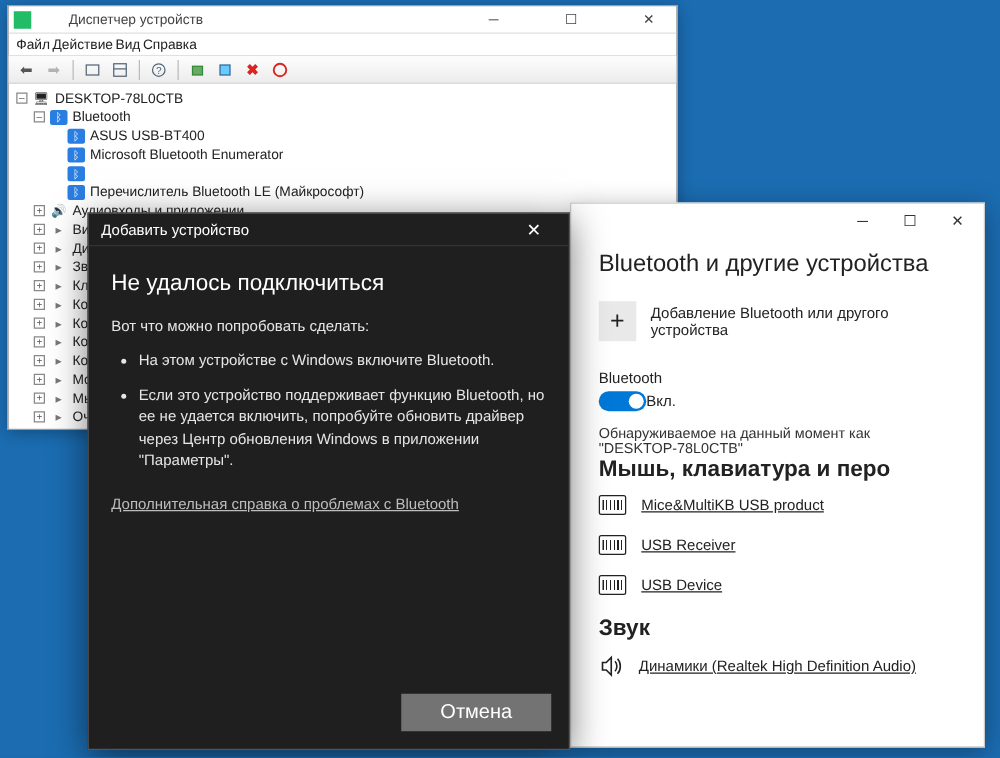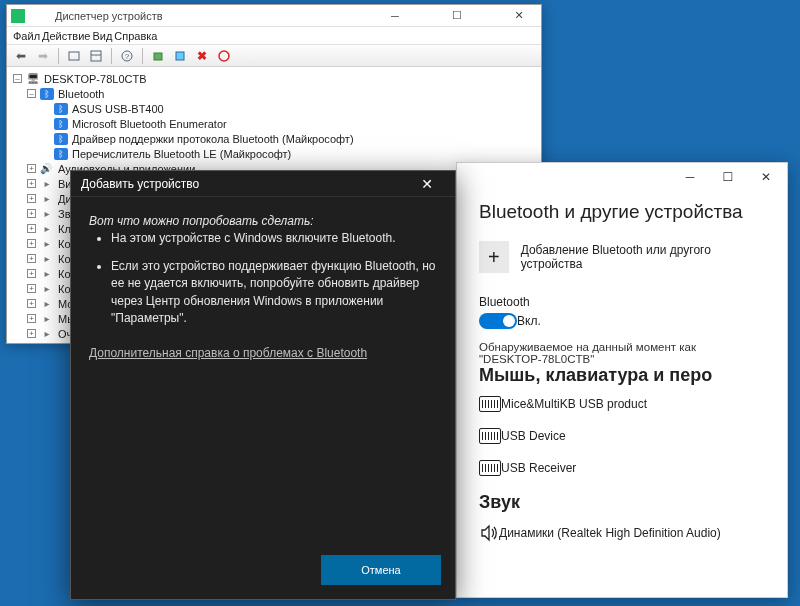--- a/index.html
+++ b/index.html
@@ -56,44 +56,44 @@
   .settings-body{ padding: 0 30px 0 22px; font-size:12px; color:#222;}
   .settings-h1{ font-weight:400; font-size:19px; margin: 10px 0 18px;}
   .addrow{ display:flex; align-items:center; gap:12px; margin-bottom:22px;}
   .addbtn{ width:32px; height:32px; background:#e9e9e9; display:flex; align-items:center; justify-content:center; font-size:20px; color:#222;}
   .bt-label{ font-size:12px; margin-bottom:4px;}
   .toggle{ display:flex; align-items:center; margin-bottom:12px;}
   .switch{ width:38px; height:16px; background:#0078d7; border-radius:10px; position:relative;}
   .switch::after{content:""; position:absolute; right:2px; top:2px; width:12px; height:12px; background:#fff; border-radius:50%;}
   .discover{ font-size:11.5px; color:#333; }
   .settings-h2{ font-weight:600; font-size:18px; margin-bottom:10px;}
-  .devrow{ display:flex; align-items:center; gap:0; margin: 8px 0 16px;}
+  .devrow{ display:flex; align-items:center; gap:12px; margin: 8px 0 16px; text-decoration: underline;}
   .devrow .dicon{ width:22px; height:16px; border:1.5px solid #222; border-radius:2px; position:relative;}
   .devrow .dicon.kb::before{content:""; position:absolute; left:2px; right:2px; top:3px; bottom:3px;
        background:repeating-linear-gradient(90deg,#222 0 1px, transparent 1px 3px);}
   .devrow .dicon.sp{border:none; width:20px; height:20px;}
   .devrow .dicon.sp svg{display:block;}
 
   
   .dlg {
     position: absolute; left: 70px; top: 170px; width: 386px; height: 430px;
     background:#1f1f1f; color:#fff; border:1px solid #555;
     box-shadow: 0 6px 28px rgba(0,0,0,.55);
   }
   .dlg-title{ height:26px; display:flex; align-items:center; padding:0 10px; font-size:12px; border-bottom:1px solid #333;}
   .dlg-title .caption{flex:1;}
   .dlg-title .close{ width:36px; height:24px; display:flex; align-items:center; justify-content:center; font-size:14px;}
   .dlg-body{ padding: 16px 18px 0 18px; font-size:12px; line-height:1.45; color:#e6e6e6;}
   .dlg-h1{ font-size:18px; font-weight:400; color:#fff; margin-bottom:14px;}
-  .dlg-sub{ font-style:italic;}
+  .dlg-sub{ margin-bottom:10px;}
   .dlg ul{ list-style: disc; padding-left: 22px; margin-bottom:2px;}
   .dlg ul li{ margin-bottom:10px;}
   .dlg-link{ color:#bdbdbd; text-decoration: underline; display:inline-block; margin-top:8px;}
   .dlg-footer{ position:absolute; right:14px; bottom:14px;}
-  .dlg-btn{ background:#0369a1; color:#fff; border:none; width:120px; height:30px; font-size:11px;}
+  .dlg-btn{ background:#737373; color:#fff; border:none; width:120px; height:30px; font-size:16px;}
 </style>
 </head>
 <body>
 
 <div class="devmgr">
   <div class="devmgr-title">
     <div class="ticon"></div>
     <div class="caption">Диспетчер устройств</div>
     <div class="wbtn">─</div>
     <div class="wbtn">☐</div>
@@ -163,21 +163,20 @@
         <span>ASUS USB-BT400</span>
       </div>
     <div class="tree-row indent2">
         <span class="twist none"></span>
         <span class="nicon bt"></span>
         <span>Microsoft Bluetooth Enumerator</span>
       </div>
     <div class="tree-row indent2">
         <span class="twist none"></span>
         <span class="nicon bt"></span>
-        <span>Драйвер поддержки протокола Bluetooth (Майкрософт)</span>
       </div>
     <div class="tree-row indent2">
         <span class="twist none"></span>
         <span class="nicon bt"></span>
         <span>Перечислитель Bluetooth LE (Майкрософт)</span>
       </div>
     <div class="tree-row indent1">
         <span class="twist">+</span>
         <span class="nicon dev"></span>
         <span>Аудиовходы и приложении</span>
@@ -266,25 +265,25 @@
     </div>
     <div class="discover">Обнаруживаемое на данный момент как "DESKTOP-78L0CTB"</div>
 
     <div class="settings-h2">Мышь, клавиатура и перо</div>
     <div class="devrow">
         <div class="dicon kb"></div>
         <span>Mice&amp;MultiKB USB product</span>
       </div>
     <div class="devrow">
         <div class="dicon kb"></div>
-        <span>USB Device</span>
+        <span>USB Receiver</span>
       </div>
     <div class="devrow">
         <div class="dicon kb"></div>
-        <span>USB Receiver</span>
+        <span>USB Device</span>
       </div>
 
     <div class="settings-h2">Звук</div>
     <div class="devrow">
       <div class="dicon sp">
           <svg width="20" height="20" viewBox="0 0 20 20">
             <path d="M3 7h3l4-4v14l-4-4H3z" fill="none" stroke="#222" stroke-width="1.3"></path>
             <path d="M13 6c2 2 2 6 0 8M15 4c3 3 3 9 0 12" fill="none" stroke="#222" stroke-width="1.3"></path>
           </svg>
         </div>
@@ -292,20 +291,21 @@
     </div>
   </div>
 </div>
 
 <div class="dlg">
   <div class="dlg-title">
     <div class="caption">Добавить устройство</div>
     <div class="close">✕</div>
   </div>
   <div class="dlg-body">
+    <div class="dlg-h1">Не удалось подключиться</div>
     <div class="dlg-sub">Вот что можно попробовать сделать:</div>
     <ul>
       <li>На этом устройстве с Windows включите Bluetooth.</li>
       <li>Если это устройство поддерживает функцию Bluetooth, но ее не удается включить, попробуйте обновить драйвер через Центр обновления Windows в приложении "Параметры".</li>
     </ul>
     <a class="dlg-link">Дополнительная справка о проблемах с Bluetooth</a>
   </div>
   <div class="dlg-footer">
     <button class="dlg-btn">Отмена</button>
   </div>

